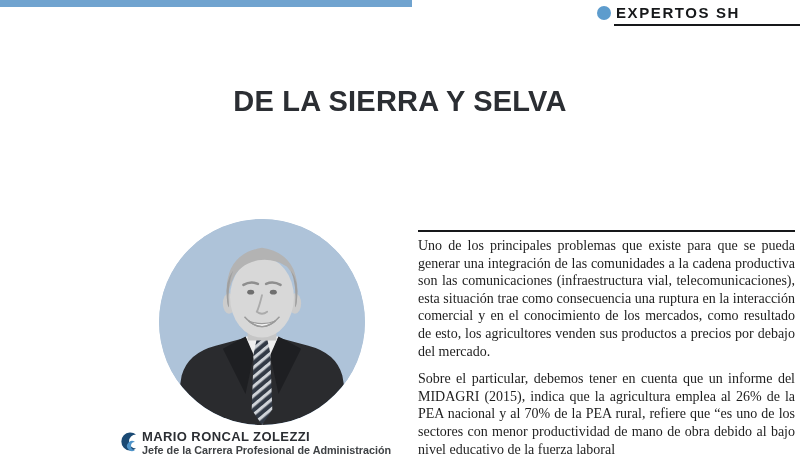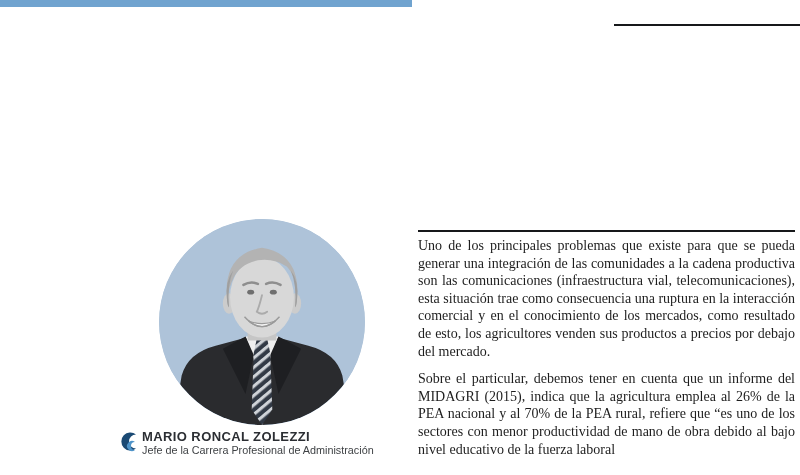--- a/index.html
+++ b/index.html
@@ -22,39 +22,44 @@
 
   
   .portrait{position:absolute;left:159px;top:219px;width:206px;height:206px;border-radius:50%;
             overflow:hidden;background:#aec3d9;}
   .portrait svg{display:block;width:100%;height:100%;}
 
   
   .author{position:absolute;left:121px;top:429px;display:flex;align-items:flex-start;gap:4px;}
   .author .mark{flex:0 0 auto;margin-top:2px;}
   .author .name{font-size:13px;font-weight:bold;letter-spacing:0.4px;color:#2b2e33;line-height:15px;}
-  .author .role,.author .org{font-size:10.8px;color:#3f4245;line-height:12.5px;}
+  .author .role,.author .org{font-size:10.8px;color:#3f4245;line-height:12.5px;font-weight:bold;}
 
   
   .article-rule{position:absolute;left:418px;top:230px;width:377px;height:2px;background:#17181a;}
   .article{position:absolute;left:418px;top:237px;width:377px;
            font-family:Liberation Serif, serif;font-size:14px;line-height:17.6px;
            text-align:justify;color:#1d1d1d;}
   .article p{margin:0 0 10px 0;}
 </style>
 </head>
 <body>
 
 <div class="page">
 
   <div class="top-bar"></div>
 
+  <div class="masthead">
+    <span class="dot"></span>
+    <span class="label">EXPERTOS SH</span>
+  </div>
   <div class="masthead-rule"></div>
 
   <div class="title">
+    <div>DE LA SIERRA Y SELVA</div>
   </div>
 
   <div class="portrait">
     <svg viewBox="0 0 200 200" aria-hidden="true">
       <defs>
         <clipPath id="circ">
             <circle cx="100" cy="100" r="100"></circle>
           </clipPath>
         <pattern id="tiestripe" width="7" height="7" patternUnits="userSpaceOnUse" patternTransform="rotate(50)">
           <rect width="7" height="7" fill="#323a46"></rect>

